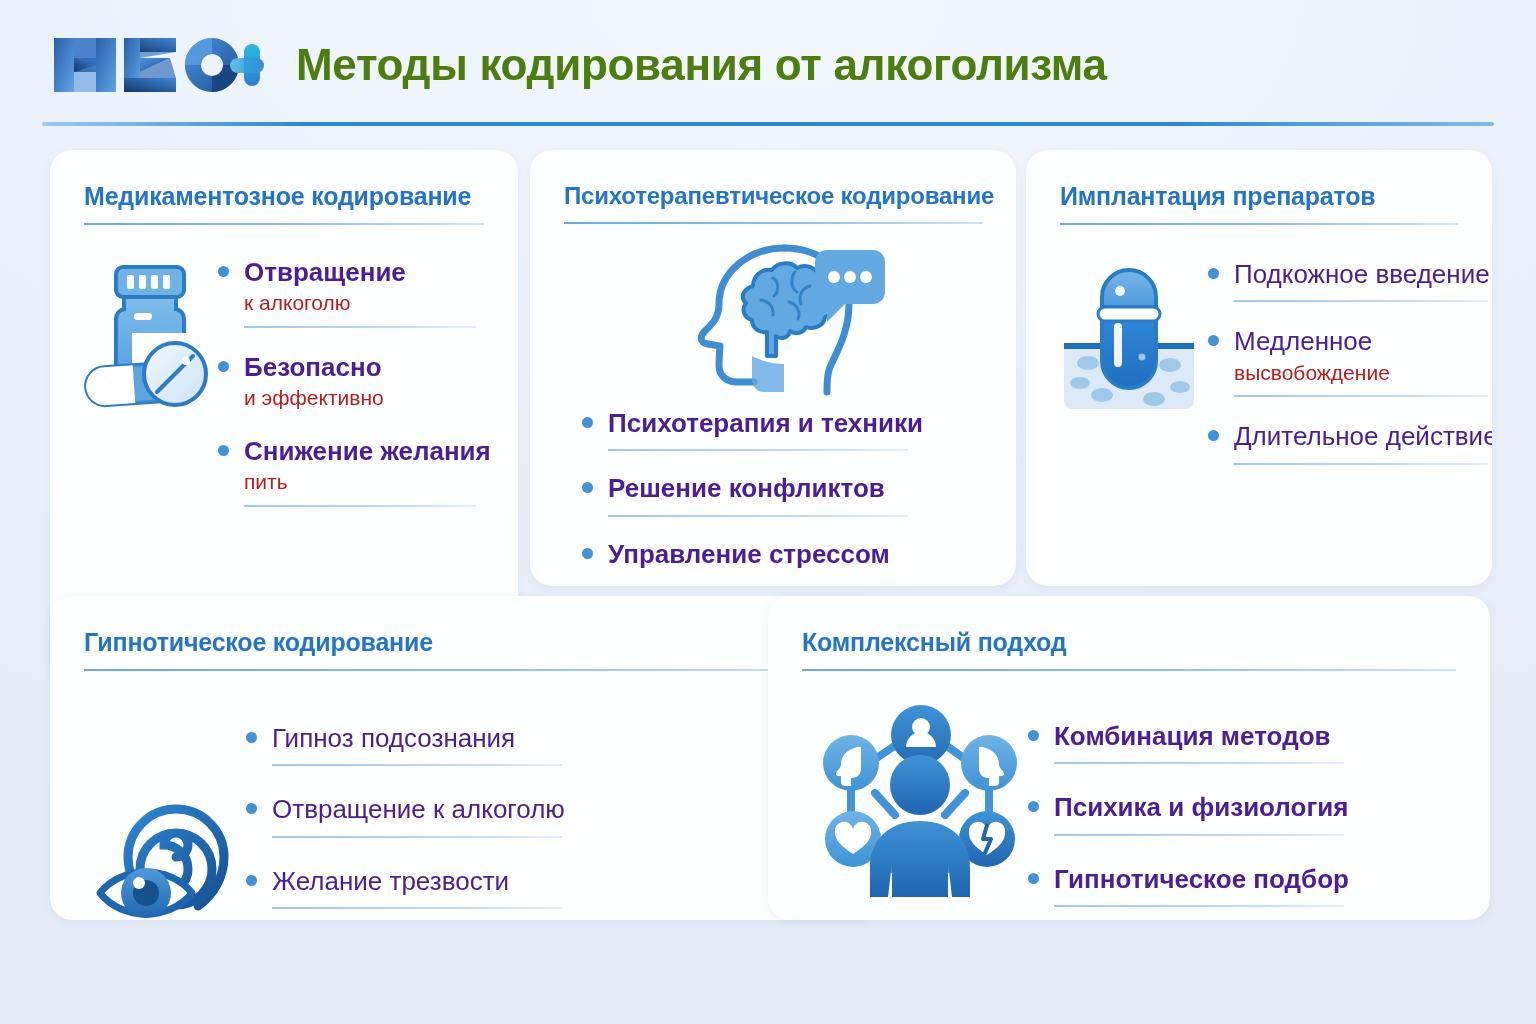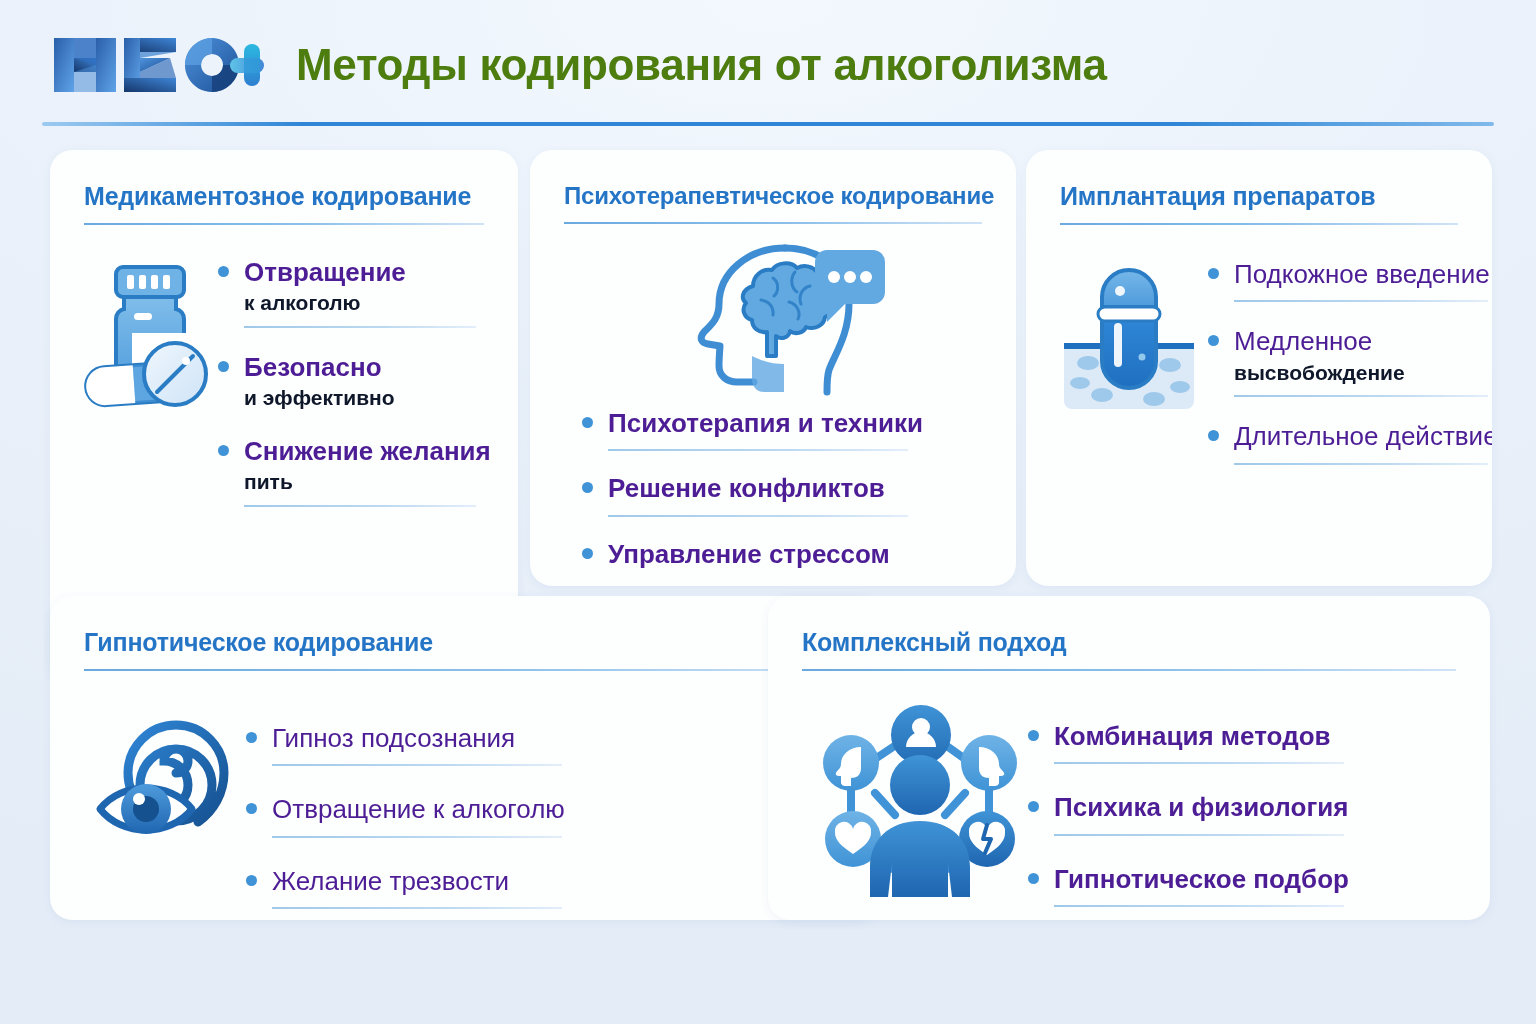--- a/index.html
+++ b/index.html
@@ -83,21 +83,21 @@
   .bullet-dot {
     position:absolute; left:0; top:11px;
     width:11px; height:11px; border-radius:50%;
     background:#3f93d6;
   }
   .bullet-line1 {
     font-size:26px; color:#4c1d95; line-height:1.32; font-weight:bold;
     white-space:nowrap;
   }
   .bullet-line2 {
-    font-size:21px; color:#0f172a; line-height:1.32; font-weight:bold;
+    font-size:21px; color:#b91c1c; line-height:1.32; font-weight:normal;
     white-space:nowrap;
   }
   .bullet-rule {
     margin-top:9px; height:2px;
     background:linear-gradient(90deg,#9fc9e9 0%, #bcd9f1 60%, #e3eefa 100%);
   }
   .light .bullet-line1 { font-weight:normal; }
 
   
   .c1 .card-body { margin-top:22px; }
@@ -111,21 +111,21 @@
   .c2 .bullets { padding:8px 0 0 52px; }
   .c2 .bullet-item { margin-bottom:20px; }
   .c2 .bullet-rule { width:300px; }
 
   .c3 .card-body { margin-top:26px; }
   .c3 .icon-well { width:182px; padding-left:24px; padding-top:8px; }
   .c3 .bullets { padding-right:18px; padding-top:6px; }
   .c3 .bullet-item { margin-bottom:22px; }
   .c3 .bullet-rule { width:254px; }
 
-  .c4 .card-body { margin-top:26px; }
+  .c4 .card-body { margin-top:26px;align-items:flex-end; }
   .c4 .icon-well { width:196px; padding-left:42px; padding-top:8px; }
   .c4 .bullets { padding-top:24px; }
   .c4 .bullet-item { margin-bottom:26px; }
   .c4 .bullet-rule { width:290px; }
 
   .c5 .card-body { margin-top:20px; }
   .c5 .icon-well { width:260px; padding-left:44px; padding-top:6px; }
   .c5 .bullets { padding-top:28px; }
   .c5 .bullet-item { margin-bottom:26px; }
   .c5 .bullet-rule { width:290px; }

